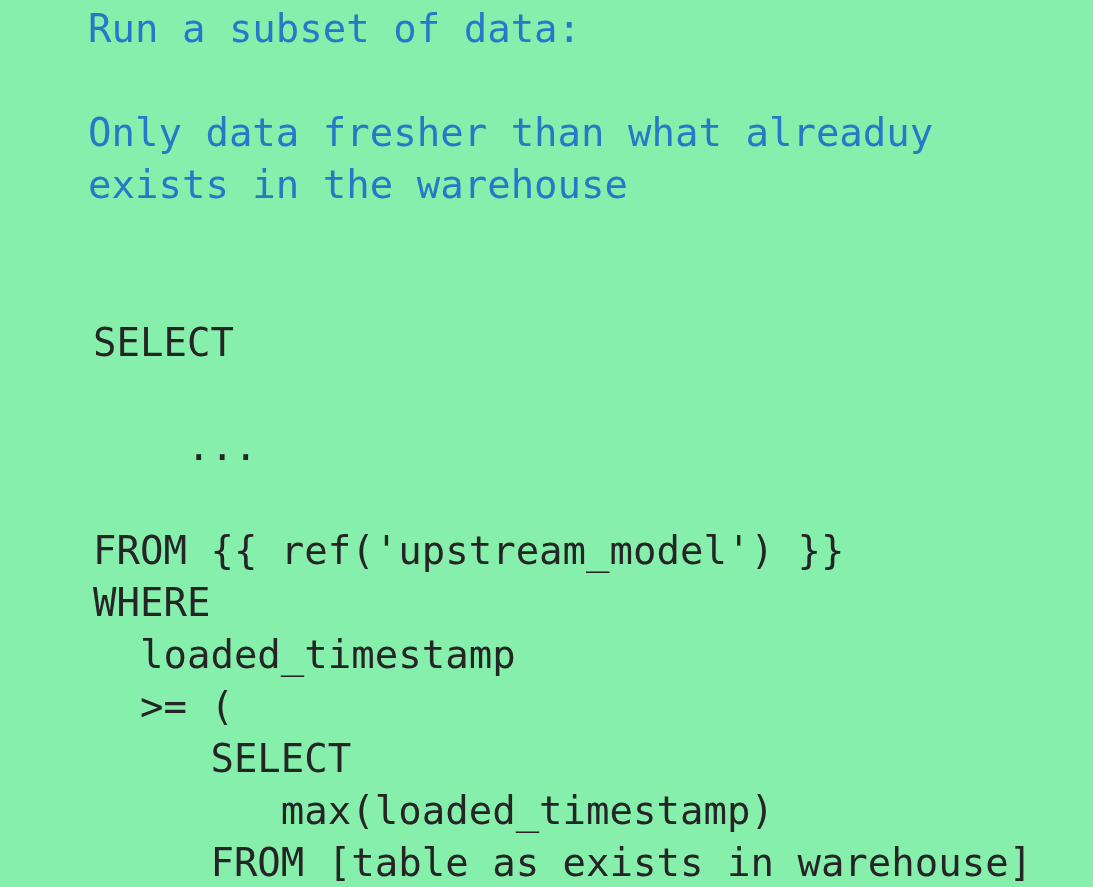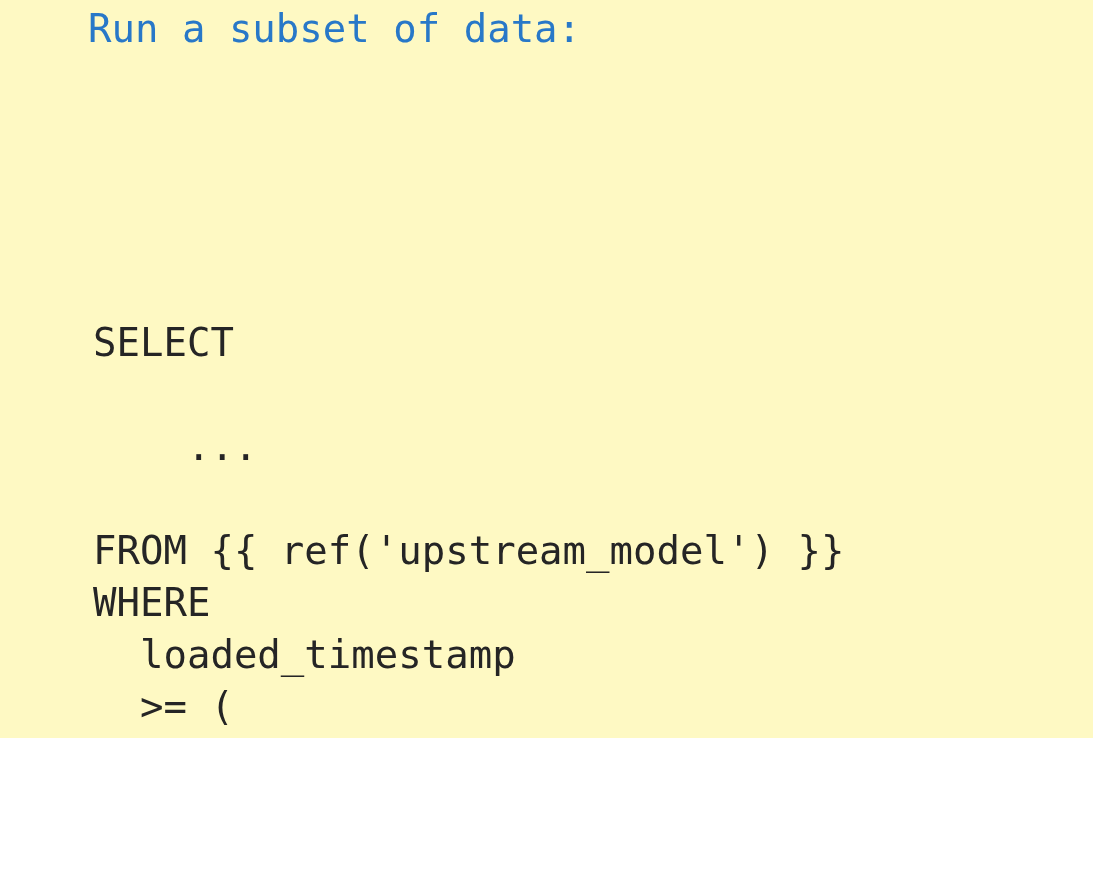--- a/index.html
+++ b/index.html
@@ -3,22 +3,22 @@
 <meta charset="utf-8">
 <style>
   html, body {
     margin: 0;
     padding: 0;
     background: #ffffff;
   }
   .slide {
     position: relative;
     width: 1093px;
-    height: 738px;
-    background: #fef9c3;
+    height: 887px;
+    background: #86efac;
     overflow: hidden;
     font-family: "DejaVu Sans Mono", "Liberation Mono", monospace;
   }
   .txt {
     position: absolute;
     font-size: 39px;
     line-height: 52px;
     white-space: pre;
     letter-spacing: 0;
   }
@@ -37,20 +37,22 @@
     top: 278px;
     color: #252525;
   }
 </style>
 </head>
 <body>
 
 <div class="slide">
   <div class="txt heading">Run a subset of data:</div>
 
+  <div class="txt subheading">Only data fresher than what alreaduy
+exists in the warehouse</div>
 
   <pre class="txt code">SELECT
 
     ...
 
 FROM {{ ref('upstream_model') }}
 WHERE
   loaded_timestamp
   &gt;= (
      SELECT

